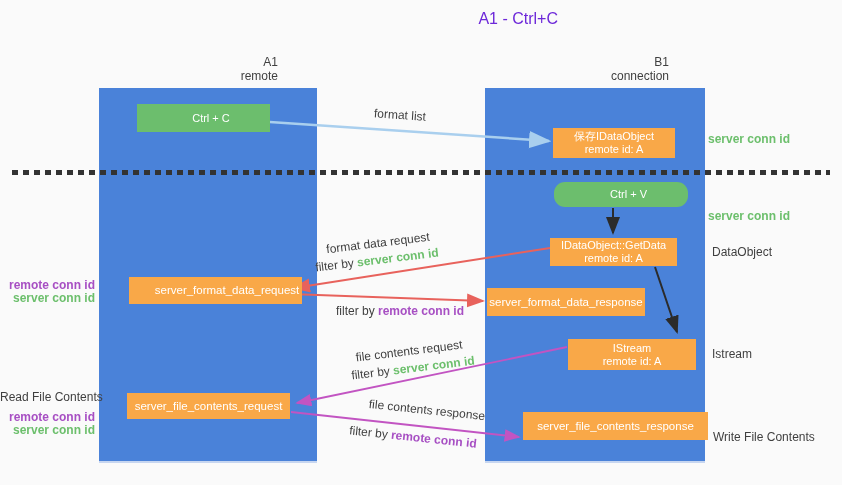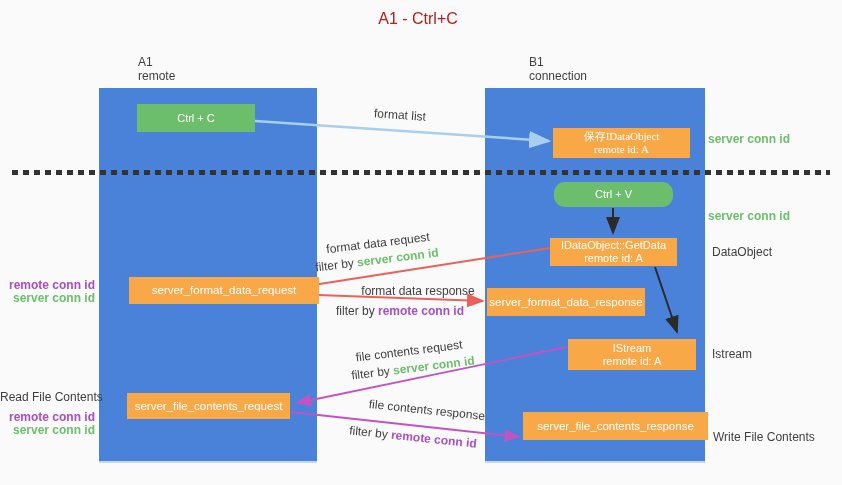--- a/index.html
+++ b/index.html
@@ -1,35 +1,35 @@
 <!DOCTYPE html>
 <html style="--column-blue: #4a82d9; --box-green: #6cbe6d; --box-orange: #f9a848; --arrow-lightblue: #a9cfee; --arrow-red: #e8625c; --arrow-magenta: #c254c2; --text-green: #6cbf6c; --text-purple: #a74fc3; --text-dark: #3f3f3f;"><head>
 <meta charset="utf-8">
 <style>
   html,body{margin:0;padding:0;}
   body{font-family:"Liberation Sans", sans-serif; background:#e8e8e8;}
   .canvas{position:relative; width:842px; height:485px; background:#fafafa; overflow:hidden;}
   .abs{position:absolute;}
-  .title{top:8px; left:278px; width:280px; text-align:center; font-size:16px; line-height:21px; color:#b91c1c;}
-  .col-header{top:55px; width:140px; text-align:left; font-size:12px; line-height:14px; color:#3f3f3f;}
+  .title{top:8px; left:278px; width:280px; text-align:right; font-size:16px; line-height:21px; color:#6d28d9;}
+  .col-header{top:55px; width:140px; text-align:right; font-size:12px; line-height:14px; color:#3f3f3f;}
   .column{top:88px; height:373px; background:var(--column-blue); border-bottom:2px solid #c7d6f0;}
   .dotted{left:12px; top:170px; width:818px; height:5px;
           background:repeating-linear-gradient(90deg, #333 0 6px, transparent 6px 11px);}
   svg.arrows{left:0; top:0; pointer-events:none;}
   .ln-blue{stroke:var(--arrow-lightblue); stroke-width:2.5;}
   .ln-red{stroke:var(--arrow-red); stroke-width:2;}
   .ln-mag{stroke:var(--arrow-magenta); stroke-width:1.8;}
   .ln-black{stroke:#2b2b2b; stroke-width:2;}
   .mk-blue{fill:var(--arrow-lightblue);}
   .mk-red{fill:var(--arrow-red);}
   .mk-mag{fill:var(--arrow-magenta);}
   .mk-black{fill:#2b2b2b;}
   .node{display:flex; flex-direction:column; align-items:center; justify-content:center;
         color:#fff; text-align:center; font-size:11px; line-height:13px;}
-  .node.green{background:var(--box-green);}
+  .node.green{background:var(--box-green);padding-left:15px;}
   .node.orange{background:var(--box-orange);}
   .node.wide{font-size:11.5px;}
   .elbl{font-size:12px; color:var(--text-dark); text-align:center; white-space:nowrap;}
   .slbl{font-size:12px; color:var(--text-dark); white-space:nowrap;}
   .left-block{left:0; width:95px; text-align:right; line-height:13px;}
   .green-t{color:var(--text-green); font-weight:bold;}
   .purple-t{color:var(--text-purple); font-weight:bold;}
 </style>
 </head>
 <body>
@@ -75,35 +75,35 @@
     <line class="ln-red" x1="290" y1="294" x2="483" y2="301" marker-end="url(#m-red)"></line>
     <line class="ln-black" x1="655" y1="267" x2="677" y2="332" marker-end="url(#m-black)"></line>
     <line class="ln-mag" x1="567" y1="347" x2="297" y2="403" marker-end="url(#m-mag)"></line>
     <line class="ln-mag" x1="291" y1="412" x2="519" y2="437" marker-end="url(#m-mag)"></line>
   </svg>
 
   <div class="abs node green" style="left:137px; top:104px; width:118px; height:28px;">
     <span>Ctrl + C</span>
   </div>
 
-  <div class="abs node orange" style="left:553px; top:128px; width:137px; height:30px;font-family:Liberation Serif, serif;">
+  <div class="abs node orange" style="left:553px; top:128px; width:122px; height:30px;">
     <span>保存IDataObject</span>
     <span>remote id: A</span>
   </div>
 
   <div class="abs node green" style="left:554px; top:182px; width:119px; height:25px;border-radius:11px;">
     <span>Ctrl + V</span>
   </div>
 
   <div class="abs node orange" style="left:550px; top:238px; width:127px; height:28px;">
     <span>IDataObject::GetData</span>
     <span>remote id: A</span>
   </div>
 
-  <div class="abs node orange wide" style="left:129px; top:277px; width:190px; height:27px;">
+  <div class="abs node orange wide" style="left:129px; top:277px; width:150px; height:27px;padding-left:23px;">
     <span>server_format_data_request</span>
   </div>
 
   <div class="abs node orange wide" style="left:487px; top:288px; width:158px; height:28px;">
     <span>server_format_data_response</span>
   </div>
 
   <div class="abs node orange" style="left:568px; top:339px; width:128px; height:31px;">
     <span>IStream</span>
     <span>remote id: A</span>
@@ -117,21 +117,20 @@
     <span>server_file_contents_response</span>
   </div>
 
   <div class="abs elbl" style="left:350px; top:108px; width:100px; transform:rotate(4deg);">format list</div>
 
   <div class="abs elbl" style="left:308px; top:236px; width:140px; transform:rotate(-7deg);">format data request</div>
   <div class="abs elbl" style="left:297px; top:253px; width:160px; transform:rotate(-7deg);">
     <span>filter by </span><span class="green-t">server conn id</span>
   </div>
 
-  <div class="abs elbl" style="left:348px; top:284px; width:140px;">format data response</div>
   <div class="abs elbl" style="left:320px; top:304px; width:160px;">
     <span>filter by </span><span class="purple-t">remote conn id</span>
   </div>
 
   <div class="abs elbl" style="left:339px; top:344px; width:140px; transform:rotate(-7deg);">file contents request</div>
   <div class="abs elbl" style="left:333px; top:361px; width:160px; transform:rotate(-7deg);">
     <span>filter by </span><span class="green-t">server conn id</span>
   </div>
 
   <div class="abs elbl" style="left:352px; top:403px; width:150px; transform:rotate(6deg);">file contents response</div>

